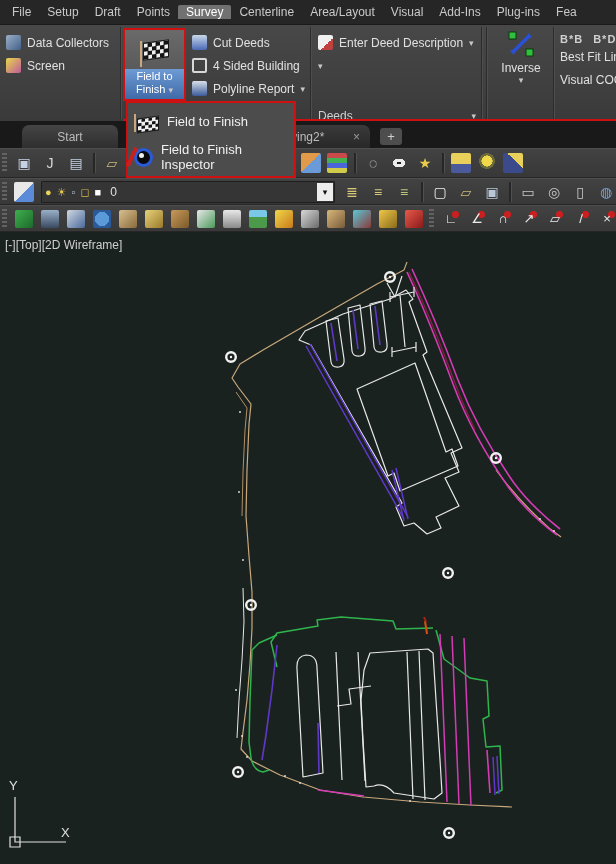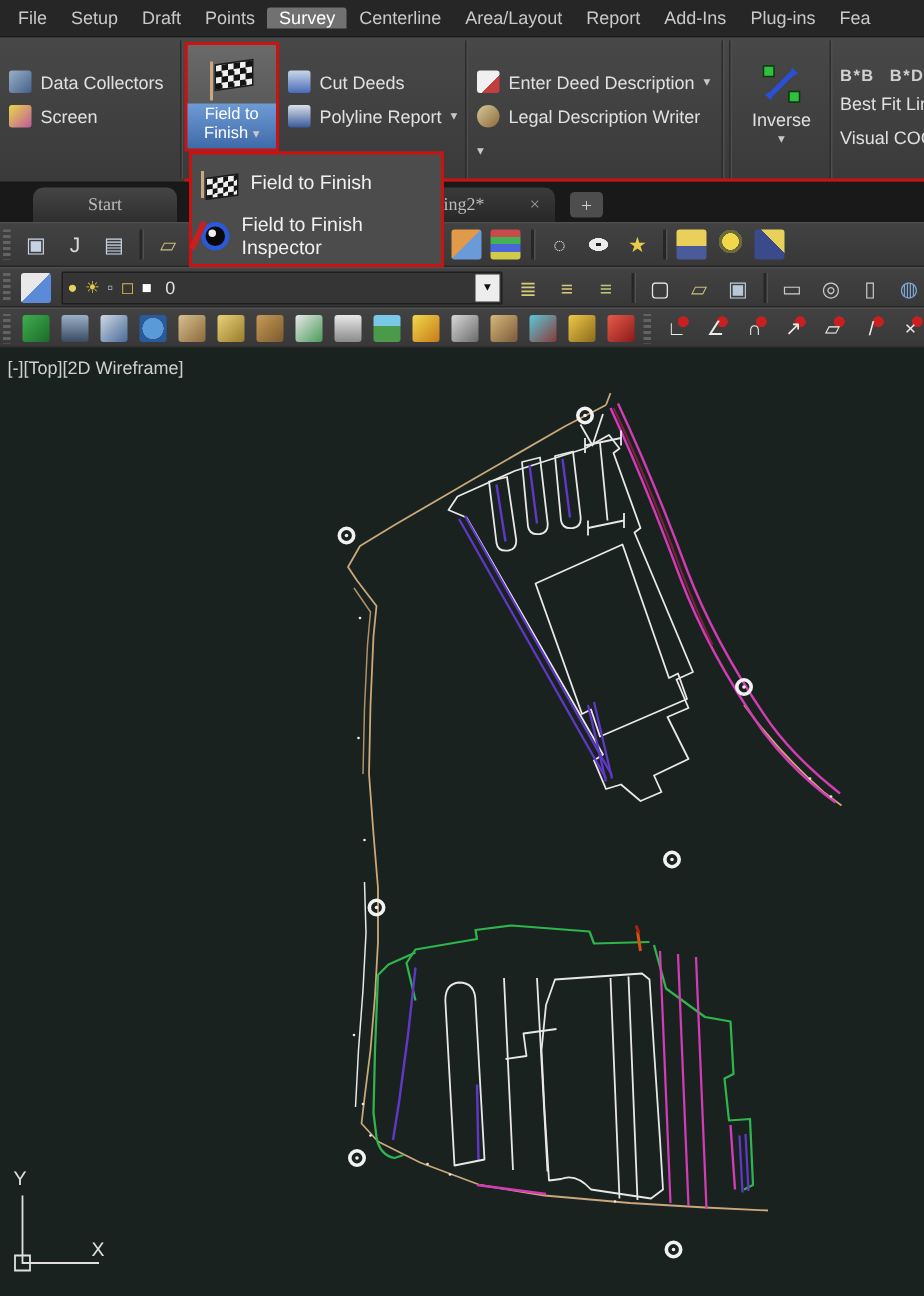--- a/index.html
+++ b/index.html
@@ -9,34 +9,34 @@
   
   #menubar{position:absolute;left:0;top:0;width:100%;height:25px;background:#262626;
            display:flex;align-items:center;padding-left:4px;border-bottom:1px solid #1a1a1a;box-sizing:border-box;white-space:nowrap;}
   .mitem{font-size:12px;color:#c9c9c9;padding:0 8px;flex:none;}
   .mitem.active{background:#717171;color:#ffffff;border-radius:2px 2px 0 0;}
 
   
   #ribbon{position:absolute;left:0;top:25px;width:100%;height:96px;
           background:linear-gradient(#484848,#3a3a3a);}
   .rdiv{position:absolute;top:2px;bottom:2px;width:1px;background:#2c2c2c;box-shadow:1px 0 0 #4e4e4e;}
-  .rpanel{position:absolute;top:12px;height:100%;}
+  .rpanel{position:absolute;top:0;height:100%;}
   .rrow{display:flex;align-items:center;gap:6px;height:23px;}
   .rlabel{font-size:12px;color:#e0e0e0;white-space:nowrap;}
   .ric{width:15px;height:15px;flex:none;border-radius:2px;}
   .i-dc{background:linear-gradient(135deg,#9ab0c8,#44608a);}
   .i-ep{background:linear-gradient(135deg,#7ac87a,#b03030);}
   .i-sn{background:linear-gradient(135deg,#e8d84a,#c05a9a);}
   .i-cs{background:linear-gradient(180deg,#c8d8e8,#4a6ab8);}
   .i-4s{background:transparent;border:2px solid #d8d8d8;width:11px;height:11px;}
   .i-pr{background:linear-gradient(180deg,#d8e0e8,#3a5a9a);}
   .i-ed{background:linear-gradient(135deg,#f0f0f0 60%,#c04040 60%);}
   .i-lw{background:linear-gradient(135deg,#d8c89a,#8a6a3a);border-radius:50%;}
   .car{font-size:9px;color:#c8c8c8;}
-  #deeds-label-row{position:absolute;left:0;right:0;bottom:4px;display:flex;justify-content:flex-end;gap:5px;align-items:center;cursor:default;margin-top:13px;}
+  #deeds-label-row{position:absolute;left:0;right:0;bottom:4px;display:flex;justify-content:space-between;gap:5px;align-items:center;cursor:default;margin-top:13px;}
 
   
   #ftf-btn{position:absolute;left:123px;top:28px;width:63px;height:73px;z-index:55;
            border:2px solid #cf1010;box-sizing:border-box;background:linear-gradient(#6a6a6a,#4e4e4e);}
   #ftf-top{height:40px;display:flex;align-items:center;justify-content:center;}
   #ftf-blue{position:absolute;left:0;right:0;bottom:0;height:29px;background:linear-gradient(#6e9bd4,#3f6aa8);
             color:#fff;font-size:11px;text-align:center;line-height:13px;padding-top:1px;}
   .checker{width:24px;height:16px;border:1px solid #1a1a1a;
            background:conic-gradient(#141414 25%,#f0f0f0 0 50%,#141414 0 75%,#f0f0f0 0) 0 0/8px 8px;
            transform:skewY(-8deg);}
@@ -54,21 +54,21 @@
   
   #dropdown{position:absolute;left:126px;top:101px;width:170px;height:77px;z-index:60;
             background:#4c4c4c;border:2px solid #cf1010;box-sizing:border-box;}
   .ditem{display:flex;align-items:center;gap:8px;height:36px;padding-left:6px;color:#f0f0f0;font-size:13px;}
   .checker.sm{width:20px;height:13px;background-size:7px 7px;}
   .insp{width:13px;height:13px;border-radius:50%;border:3px solid #2a5ad8;position:relative;flex:none;background:#0a0a0a;}
   .insp::before{content:"";position:absolute;left:-7px;top:-4px;width:4px;height:20px;background:#c82020;transform:rotate(25deg);}
   .insp::after{content:"";position:absolute;left:2px;top:2px;width:5px;height:5px;background:#f0f0f0;border-radius:50%;}
 
   
-  #tabbar{position:absolute;left:0;top:121px;width:100%;height:27px;background:#191919;font-family:Liberation Serif, serif;}
+  #tabbar{position:absolute;left:0;top:121px;width:100%;height:27px;background:#191919;}
   .dtab{position:absolute;top:4px;height:23px;background:linear-gradient(#454545,#2e2e2e);
         border-radius:7px 7px 0 0;color:#bcbcbc;font-size:12px;display:flex;align-items:center;}
   #tab-start{left:22px;width:96px;justify-content:center;}
   #tab-drawing{left:255px;width:115px;padding-left:14px;box-sizing:border-box;background:linear-gradient(#3a3a3a,#282828);}
   #tab-close{position:absolute;right:10px;color:#9a9a9a;font-size:12px;}
   #tab-plus{position:absolute;left:380px;top:7px;width:22px;height:17px;background:#4d4d4d;border-radius:3px;
             color:#d0d0d0;font-size:13px;display:flex;align-items:center;justify-content:center;}
 
   
   .trow{position:absolute;left:0;width:100%;background:linear-gradient(#424242,#383838);
@@ -101,21 +101,21 @@
 <div id="root">
 
   <div id="menubar">
     <span class="mitem">File</span>
     <span class="mitem">Setup</span>
     <span class="mitem">Draft</span>
     <span class="mitem">Points</span>
     <span class="mitem active">Survey</span>
     <span class="mitem">Centerline</span>
     <span class="mitem">Area/Layout</span>
-    <span class="mitem">Report</span>
+    <span class="mitem">Visual</span>
     <span class="mitem">Add-Ins</span>
     <span class="mitem">Plug-ins</span>
     <span class="mitem">Fea</span>
   </div>
 
   <div id="ribbon">
     <div class="rpanel" style="left:6px;width:114px;padding-top:6px;">
       <div class="rrow">
         <span class="ric i-dc"></span>
         <span class="rlabel">Data Collectors</span>
@@ -126,36 +126,36 @@
       </div>
     </div>
     <div class="rdiv" style="left:120px;"></div>
 
     <div class="rpanel" style="left:192px;width:116px;padding-top:6px;">
       <div class="rrow">
         <span class="ric i-cs"></span>
         <span class="rlabel">Cut Deeds</span>
       </div>
       <div class="rrow">
+        <span class="ric i-4s"></span>
+        <span class="rlabel">4 Sided Building</span>
+      </div>
+      <div class="rrow">
         <span class="ric i-pr"></span>
         <span class="rlabel">Polyline Report</span>
         <span class="car">▾</span>
       </div>
     </div>
     <div class="rdiv" style="left:310px;"></div>
 
     <div class="rpanel" style="left:318px;width:158px;padding-top:6px;">
       <div class="rrow">
         <span class="ric i-ed"></span>
         <span class="rlabel">Enter Deed Description</span>
         <span class="car">▾</span>
-      </div>
-      <div class="rrow">
-        <span class="ric i-lw"></span>
-        <span class="rlabel">Legal Description Writer</span>
       </div>
       <div class="rrow">
         <span class="car">▾</span>
       </div>
       <div id="deeds-label-row">
         <span class="rlabel" style="color:#d0d0d0;">Deeds</span>
         <span class="car">▾</span>
       </div>
     </div>
     <div class="rdiv" style="left:481px;"></div>

